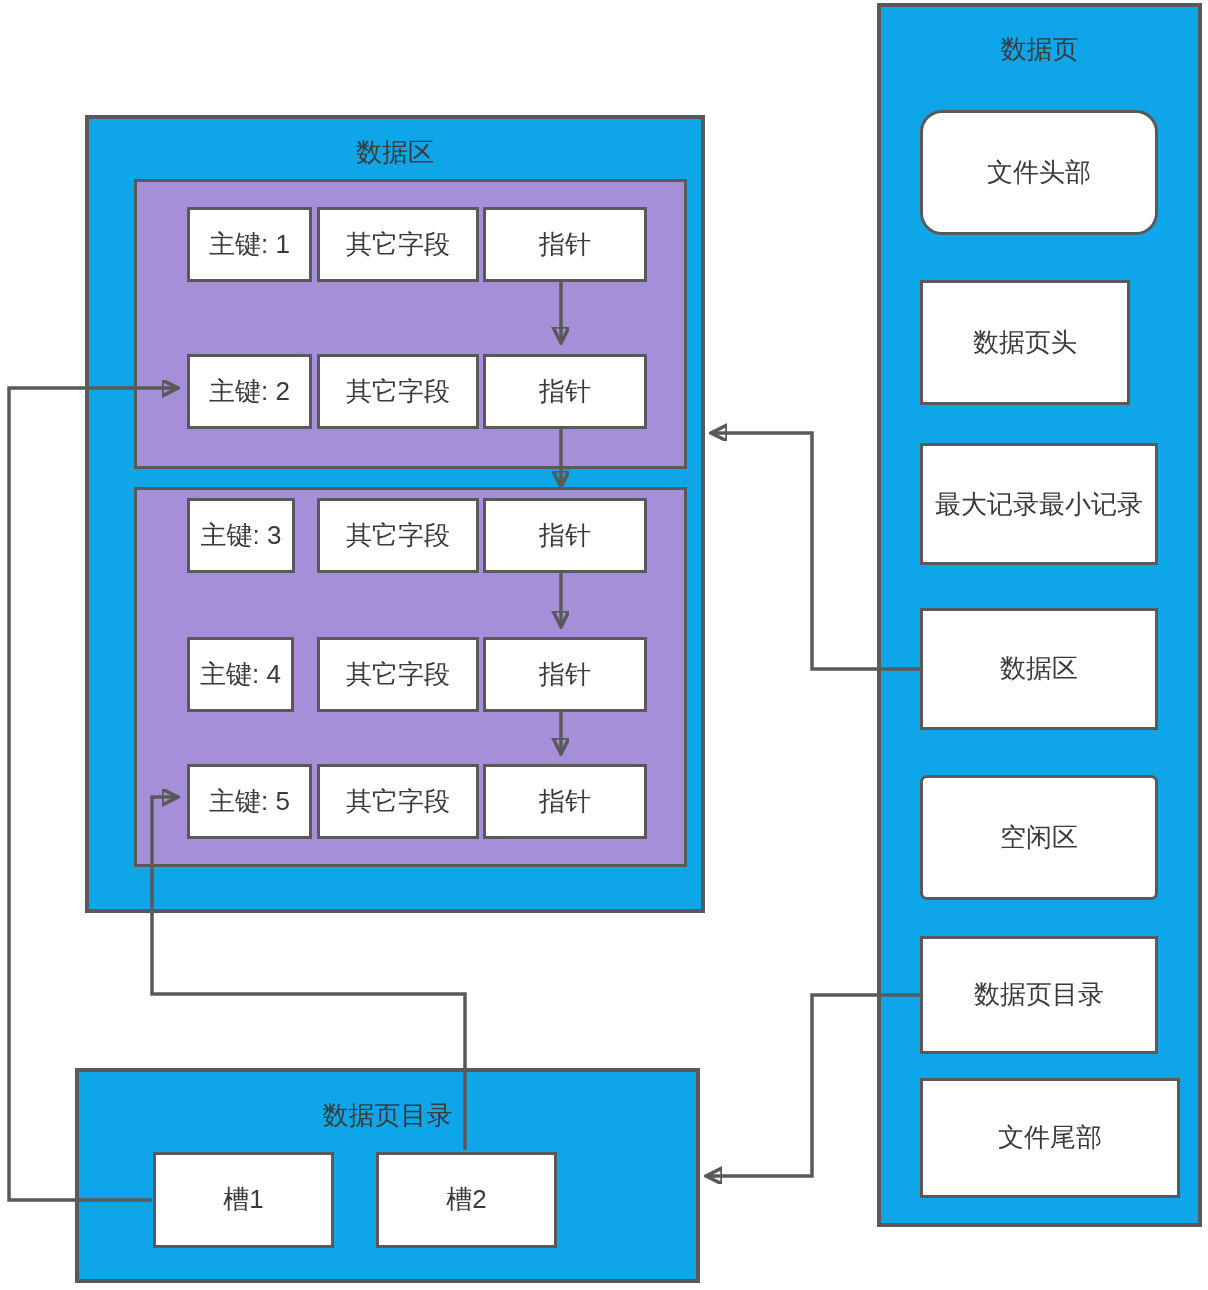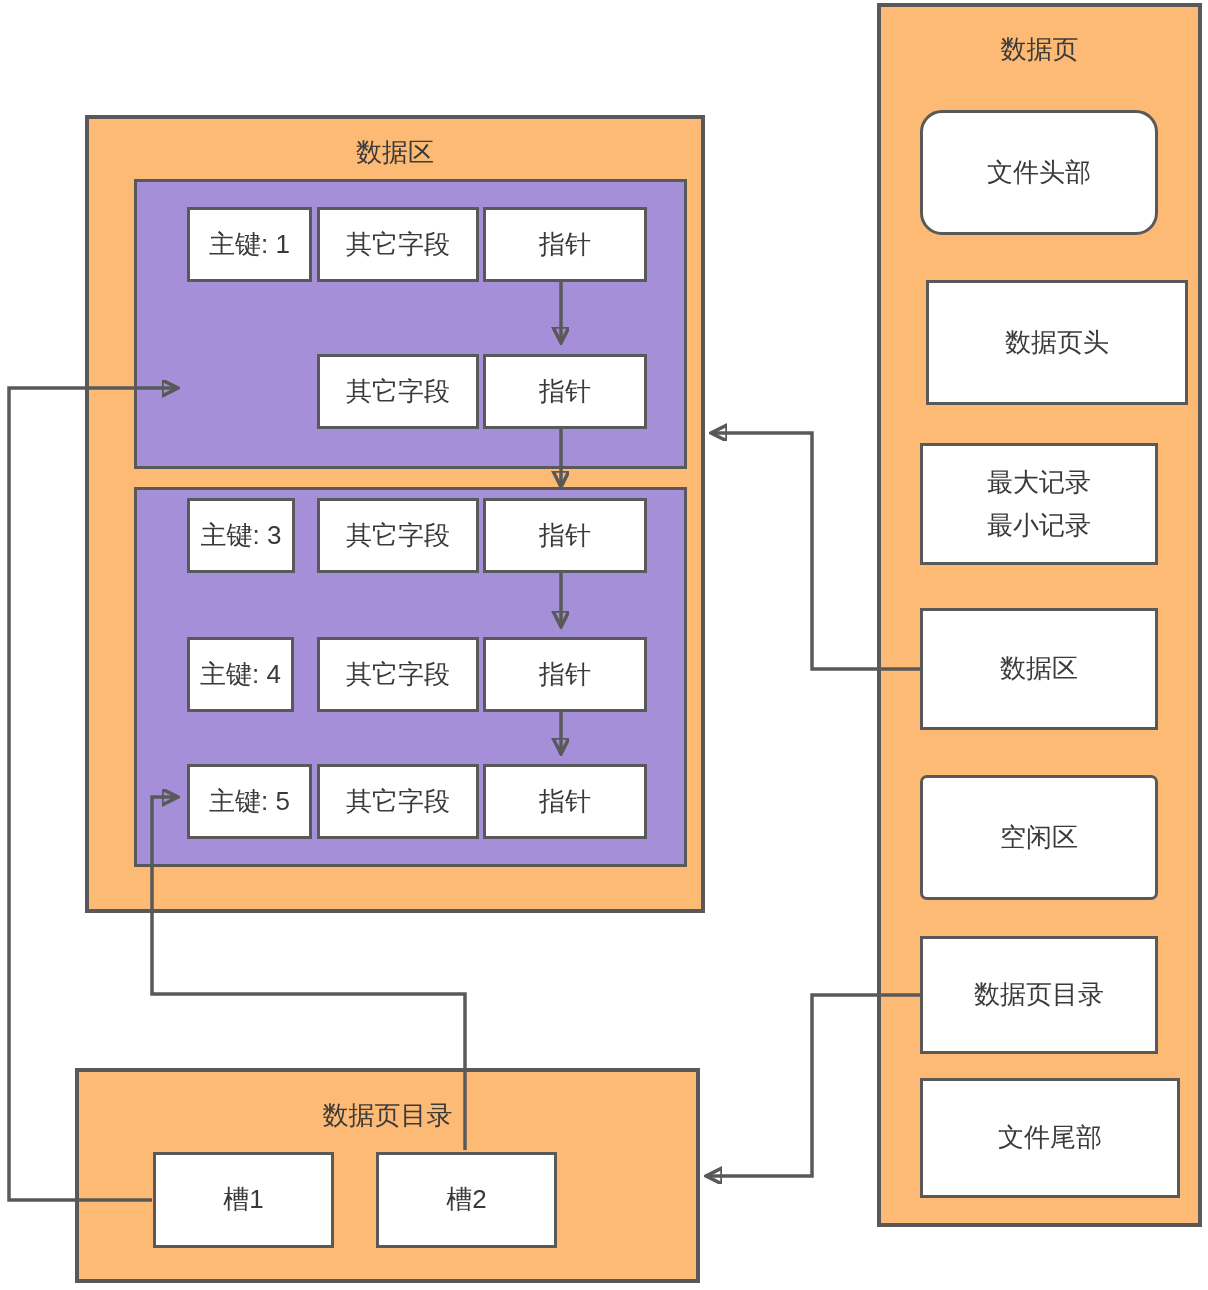--- a/index.html
+++ b/index.html
@@ -8,21 +8,21 @@
     color:#3a3a3a;
   }
   .canvas{
     position:relative;
     width:1208px;height:1290px;
     background:#ffffff;
     overflow:hidden;
   }
   .gbox{
     position:absolute;
-    background:#fdba74;
+    background:#0ea5e9;
     border:4px solid #595959;
     box-sizing:border-box;
   }
   .pbox{
     position:absolute;
     background:#A48FD8;
     border:3px solid #595959;
     box-sizing:border-box;
   }
   .wbox{
@@ -30,21 +30,21 @@
     background:#ffffff;
     border:3px solid #595959;
     box-sizing:border-box;
     display:flex;
     align-items:center;
     justify-content:center;
     text-align:center;
     font-size:26px;
     line-height:1.3;
   }
-  .wbox.two-line{flex-direction:column;}
+  .wbox.two-line{flex-direction:row;}
   .wbox.two-line div{line-height:1.65;}
   .box-title{
     position:absolute;
     left:0;right:0;
     text-align:center;
     font-size:26px;
   }
   .record-row{position:absolute;left:0;top:0;width:100%;height:75px;}
   .cell{position:absolute;top:0;height:75px;}
   svg.connectors{
@@ -68,20 +68,21 @@
   <div class="gbox" style="left:85px;top:115px;width:620px;height:798px;">
     <div class="box-title" style="top:16px;">数据区</div>
 
     <div class="pbox" style="left:45px;top:60px;width:553px;height:290px;">
       <div class="record-row" style="top:25px;padding-left:48px;">
         <div class="wbox cell" style="left:50px;width:125px;">主键: 1</div>
         <div class="wbox cell" style="left:180px;width:162px;">其它字段</div>
         <div class="wbox cell" style="left:346px;width:164px;">指针</div>
       </div>
       <div class="record-row" style="top:172px;">
+        <div class="wbox cell" style="left:50px;width:125px;">主键: 2</div>
         <div class="wbox cell" style="left:180px;width:162px;">其它字段</div>
         <div class="wbox cell" style="left:346px;width:164px;">指针</div>
       </div>
     </div>
 
     <div class="pbox" style="left:45px;top:368px;width:553px;height:380px;">
       <div class="record-row" style="top:8px;">
         <div class="wbox cell" style="left:50px;width:108px;">主键: 3</div>
         <div class="wbox cell" style="left:180px;width:162px;">其它字段</div>
         <div class="wbox cell" style="left:346px;width:164px;">指针</div>
@@ -103,21 +104,21 @@
     <div class="box-title" style="top:26px;">数据页目录</div>
     <div class="wbox" style="left:74px;top:80px;width:181px;height:96px;">槽1</div>
     <div class="wbox" style="left:297px;top:80px;width:181px;height:96px;">槽2</div>
   </div>
 
   <div class="gbox" style="left:877px;top:3px;width:325px;height:1224px;">
     <div class="box-title" style="top:25px;">数据页</div>
 
     <div class="wbox" style="left:39px;top:103px;width:238px;height:125px;border-radius:22px;">文件头部</div>
 
-    <div class="wbox" style="left:45px;top:273px;width:262px;height:125px;">数据页头</div>
+    <div class="wbox" style="left:39px;top:273px;width:210px;height:125px;">数据页头</div>
 
     <div class="wbox two-line" style="left:39px;top:436px;width:238px;height:122px;">
       <div>最大记录</div>
       <div>最小记录</div>
     </div>
 
     <div class="wbox" style="left:39px;top:601px;width:238px;height:122px;">数据区</div>
 
     <div class="wbox" style="left:39px;top:768px;width:238px;height:125px;border-radius:7px;">空闲区</div>
 

